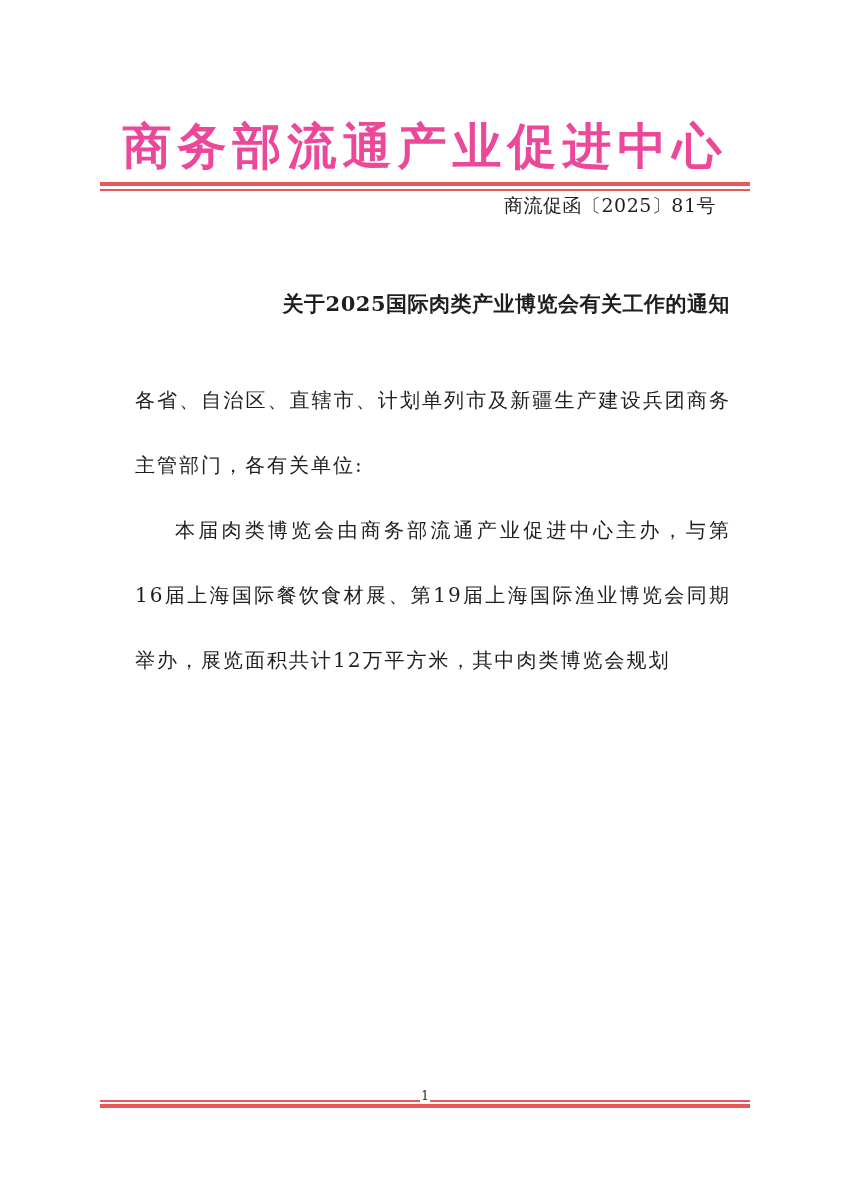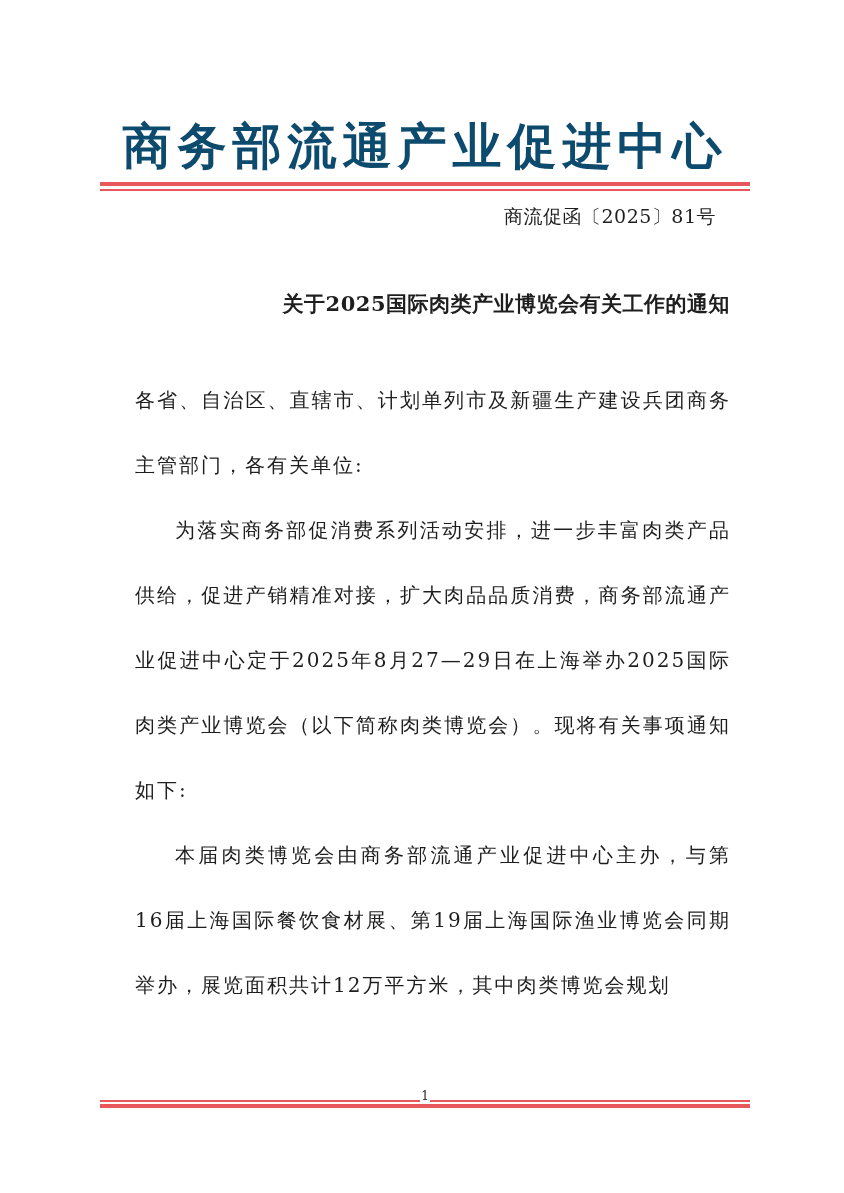--- a/index.html
+++ b/index.html
@@ -1,23 +1,23 @@
 <!DOCTYPE html>
 <html><head>
   <meta charset="utf-8">
   <style>
     html, body { margin: 0; padding: 0; background: #ffffff; }
     body { width: 844px; height: 1193px; position: relative; overflow: hidden;
            font-family: "DejaVu Serif", "Liberation Serif", serif; color: #1e1e1e; }
     .letterhead { position: absolute; left: 100px; top: 110px; width: 650px; text-align: center;
-                  color: #0c4a6e; font-size: 49px; letter-spacing: 6px; font-weight: bold;
+                  color: #ec4899; font-size: 49px; letter-spacing: 6px; font-weight: bold;
                   font-family: "DejaVu Serif", serif; line-height: 72px; }
     .rule-top-thick { position: absolute; left: 100px; top: 182px; width: 650px; height: 4px; background: #e8585a; }
     .rule-top-thin { position: absolute; left: 100px; top: 189px; width: 650px; height: 1.5px; background: #e8585a; }
-    .doc-number { position: absolute; right: 128px; top: 204px; font-size: 19px; letter-spacing: 0.5px; }
+    .doc-number { position: absolute; right: 128px; top: 193px; font-size: 19px; letter-spacing: 0.5px; }
     .doc-title { position: absolute; left: 130px; top: 290px; width: 600px; text-align: right;
                  font-size: 21px; font-weight: bold; letter-spacing: 0.5px; }
     .body { position: absolute; left: 135px; top: 368px; width: 596px; font-size: 20px;
             line-height: 65px; text-align: justify; letter-spacing: 2px; }
     .body p { margin: 0; }
     .indent { text-indent: 40px; }
     .section-heading { text-indent: 40px; font-weight: bold; font-family: "DejaVu Sans", sans-serif; }
     .rule-bottom-thin { position: absolute; left: 100px; top: 1100px; width: 650px; height: 1.5px; background: #e8585a; }
     .rule-bottom-thick { position: absolute; left: 100px; top: 1104px; width: 650px; height: 4px; background: #e8585a; }
     .page-number { position: absolute; left: 420px; top: 1090px; width: 10px; text-align: center;
@@ -29,19 +29,18 @@
 <div class="letterhead">商务部流通产业促进中心</div>
 <div class="rule-top-thick"></div>
 <div class="rule-top-thin"></div>
 
 <div class="doc-number">商流促函〔2025〕81号</div>
 
 <div class="doc-title">关于2025国际肉类产业博览会有关工作的通知</div>
 
 <div class="body">
   <p>各省、自治区、直辖市、计划单列市及新疆生产建设兵团商务主管部门，各有关单位:</p>
-  <p class="indent">为落实商务部促消费系列活动安排，进一步丰富肉类产品供给，促进产销精准对接，扩大肉品品质消费，商务部流通产业促进中心定于2025年8月27—29日在上海举办2025国际肉类产业博览会（以下简称肉类博览会）。现将有关事项通知如下:</p>
   <p class="indent">本届肉类博览会由商务部流通产业促进中心主办，与第16届上海国际餐饮食材展、第19届上海国际渔业博览会同期举办，展览面积共计12万平方米，其中肉类博览会规划</p>
 </div>
 
 <div class="rule-bottom-thin"></div>
 <div class="rule-bottom-thick"></div>
 <div class="page-number">1</div>
 
 </body></html>

